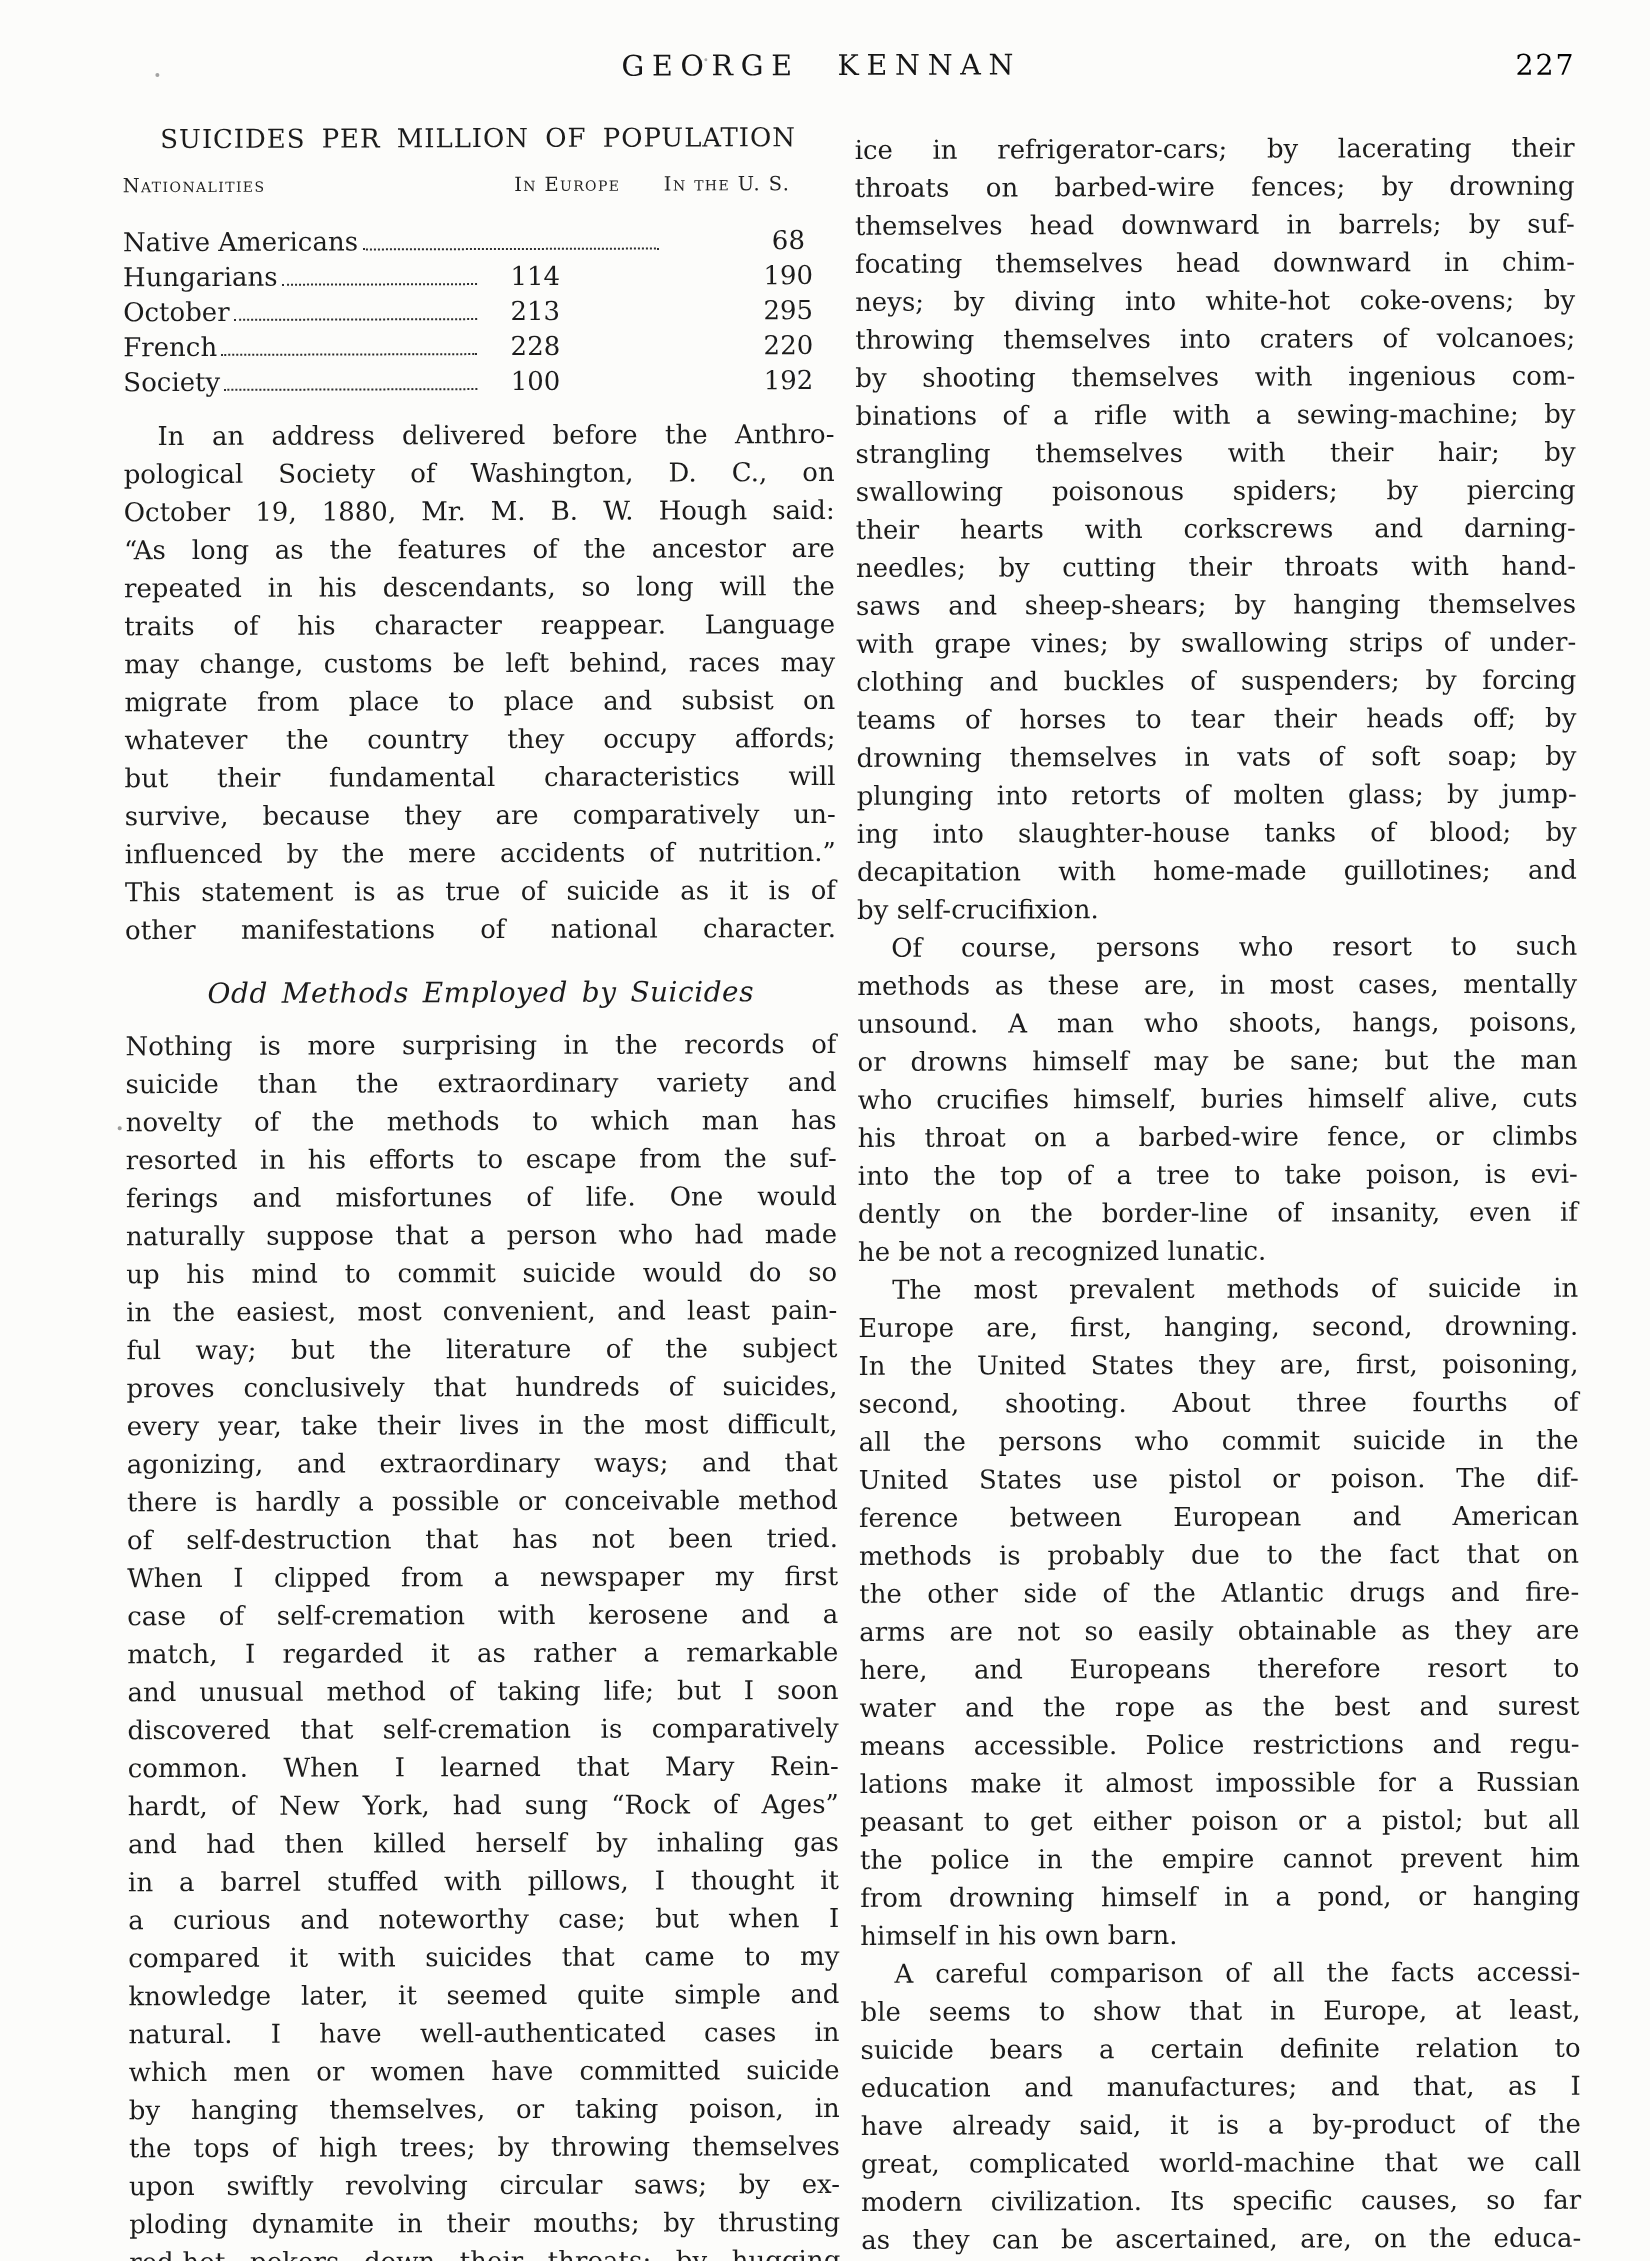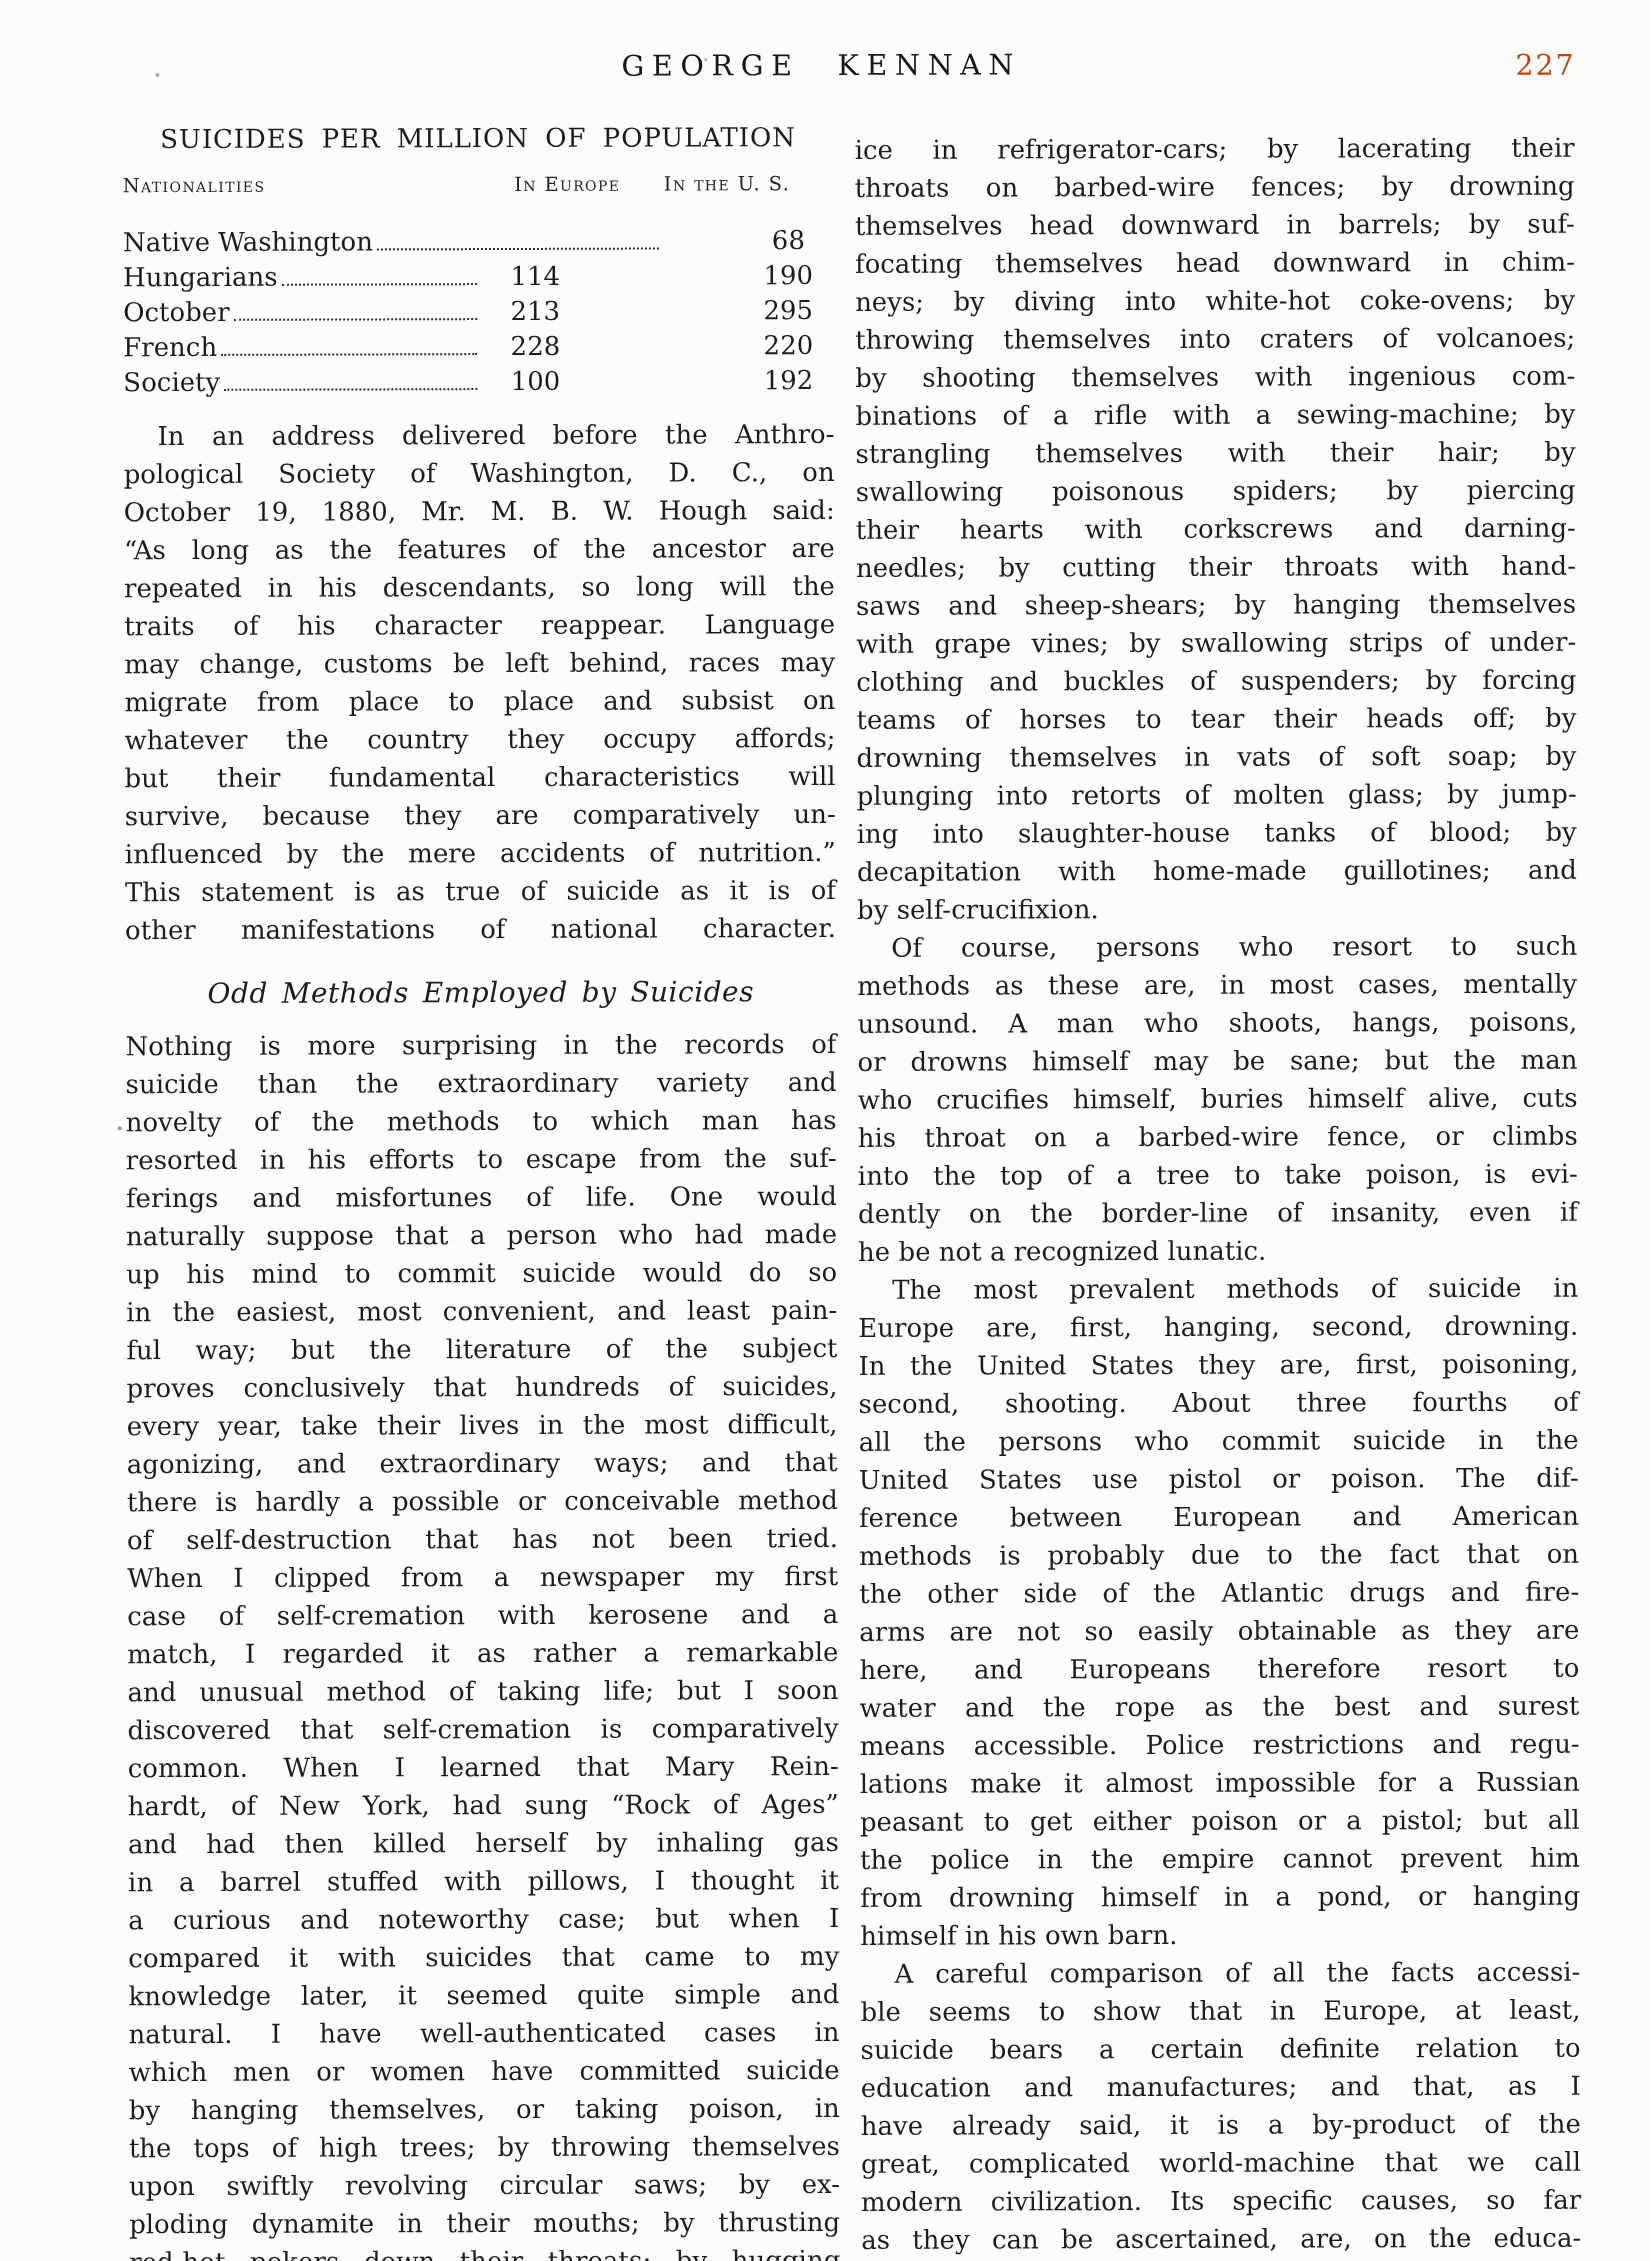--- a/index.html
+++ b/index.html
@@ -12,21 +12,21 @@
     overflow:hidden;
   }
   .sheet{position:absolute;inset:0;transform:rotate(-0.18deg);}
   .running-head{
     position:absolute;top:49px;left:0;width:100%;
     text-align:center;font-size:28.5px;letter-spacing:7.7px;word-spacing:21px;
     color:#161616;
   }
   .page-number{
     position:absolute;top:51px;right:71px;
-    font-size:28.5px;letter-spacing:1.8px;color:#c2410c;
+    font-size:28.5px;letter-spacing:1.8px;color:#000000;
     font-variant-numeric:oldstyle-nums;
   }
   .col{position:absolute;font-size:26px;line-height:38px;}
   .col-left{left:126px;top:121px;width:711px;}
   .col-right{left:858px;top:131px;width:720px;}
   .line{
     text-align:justify;text-align-last:justify;
     white-space:normal;
   }
   .para{margin:0;}
@@ -79,21 +79,21 @@
     <div class="col col-left">
 
       <div class="stats">
         <div class="t-title">SUICIDES PER MILLION OF POPULATION</div>
         <div class="t-head">
           <div class="h-nat">Nationalities</div>
           <div class="h-eu">In Europe</div>
           <div class="h-us">In the U. S.</div>
         </div>
         <div class="t-row no-eu">
-          <span class="t-name">Native Washington</span>
+          <span class="t-name">Native Americans</span>
           <span class="t-leader"></span>
           <span class="t-eu"></span>
           <span class="t-us">68</span>
         </div>
         <div class="t-row">
           <span class="t-name">Hungarians</span>
           <span class="t-leader"></span>
           <span class="t-eu">114</span>
           <span class="t-us">190</span>
         </div>

